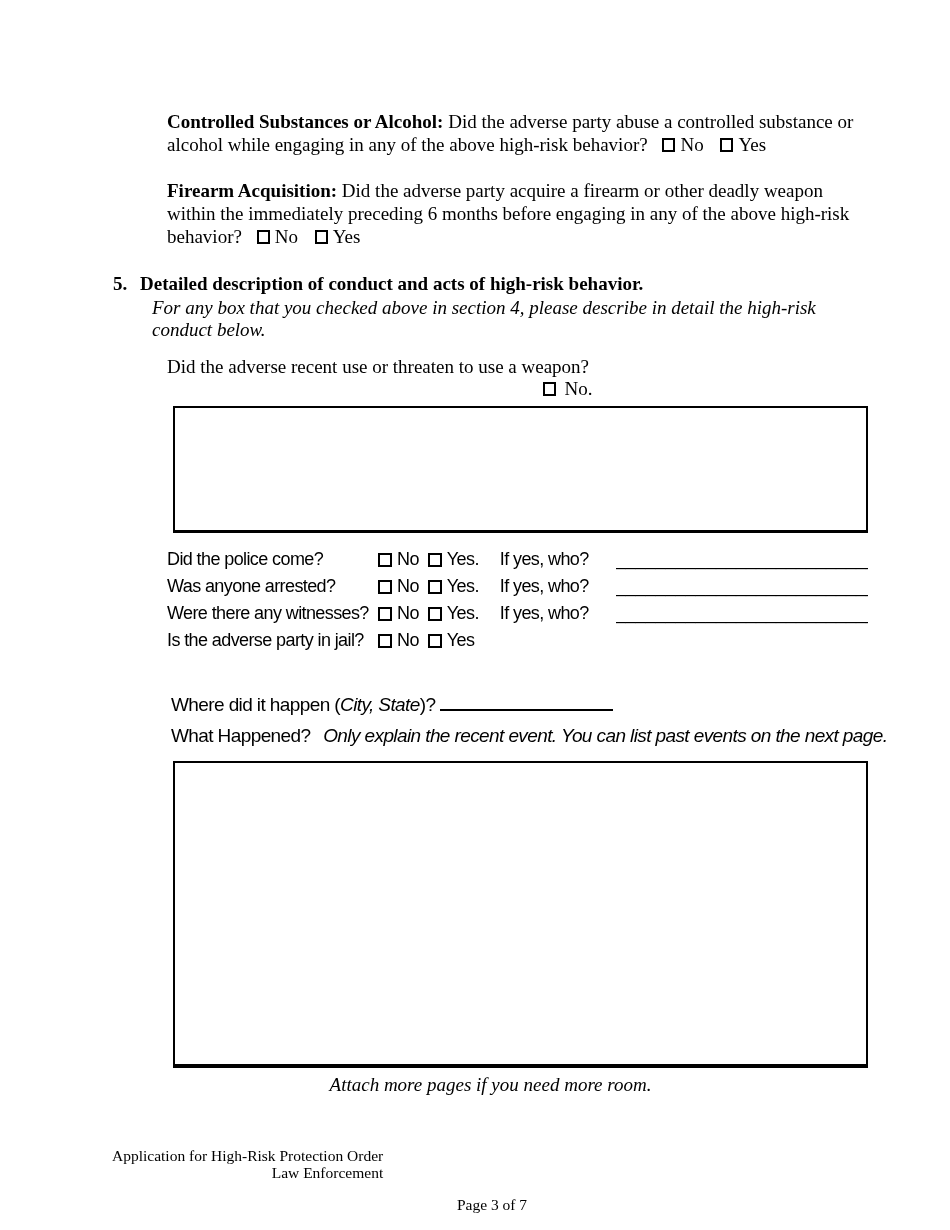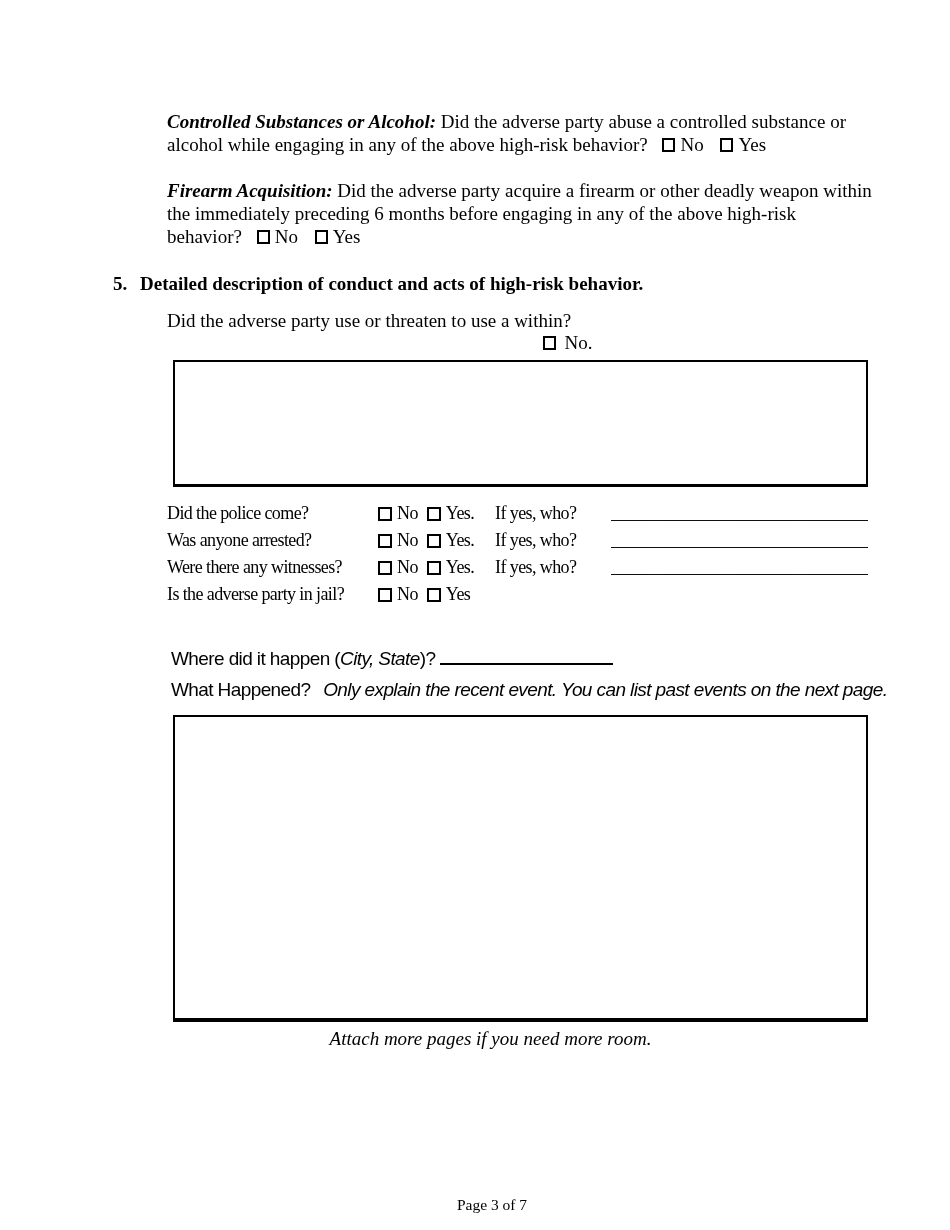--- a/index.html
+++ b/index.html
@@ -16,21 +16,21 @@
   }
 
   
   .para {
     margin-left: 54px;
     width: 706px;
     font-size: 19px;
     line-height: 23px;
   }
   .para.second { margin-top: 23px; }
-  .bold { font-weight: bold; font-style: italic; }
+  .bold { font-weight: bold; }
 
   
   .cb {
     display: inline-block;
     width: 13px;
     height: 14px;
     border: 2px solid #000;
     vertical-align: -1px;
     margin: 0 5px 0 12px;
   }
@@ -62,21 +62,21 @@
     border: 2px solid #000;
     margin-left: 60px;
     background: #fff;
   }
   .box1 { margin-top: 6px; width: 695px; height: 127px; border-bottom-width: 3px; }
   .box2 { margin-top: 5px; width: 695px; height: 307px; border-width: 2px 2px 4px 2px; }
 
   
   .sans { font-family: "Liberation Sans", sans-serif; letter-spacing: -0.6px; }
   .police { margin-left: 54px; margin-top: 13px; width: 701px; font-size: 18px; }
-  .prow { display: flex; align-items: center; height: 27px; font-family: Liberation Serif, serif; }
+  .prow { display: flex; align-items: center; height: 27px; }
   .pq { width: 211px; white-space: nowrap; }
   .pcb {
     display: inline-block;
     width: 14px; height: 14px;
     border: 2px solid #000;
     flex: none;
     margin-right: 5px;
   }
   .pcb.yes { margin-left: 9px; }
   .pword { white-space: nowrap; }
@@ -144,22 +144,23 @@
   <div class="para second">
     <span class="bold">Firearm Acquisition:</span><span> Did the adverse party acquire a firearm or other deadly weapon within the immediately preceding 6 months before engaging in any of the above high-risk behavior?</span>
     <span class="cb first"></span><span>No</span>
     <span class="cb"></span><span>Yes</span>
   </div>
 
   <div class="sec-head">
     <span class="sec-num">5.</span>
     <span>Detailed description of conduct and acts of high-risk behavior.</span>
   </div>
-
-  <div class="weapon-q">Did the adverse party use or threaten to use a within?</div>
+  <div class="sec-instruction">For any box that you checked above in section 4, please describe in detail the high-risk conduct below.</div>
+
+  <div class="weapon-q">Did the adverse recent use or threaten to use a weapon?</div>
 
   <div class="opt">
     <span class="cb"></span><span>No.</span>
   </div>
 
 
   <div class="big-box box1"></div>
 
   <div class="police sans">
 
@@ -212,17 +213,21 @@
       <span>What Happened?</span>
       <span class="what-instruction">Only explain the recent event.  You can list past events on the next page.</span>
     </div>
   </div>
 
   <div class="big-box box2"></div>
 
   <div class="attach-note">Attach more pages if you need more room.</div>
 
   <div class="footer">
+    <div class="footer-right">
+      <div>Application for High-Risk Protection Order</div>
+      <div>Law Enforcement</div>
+    </div>
   </div>
 
   <div class="page-number">Page 3 of 7</div>
 
 </div>
 
 </body></html>

